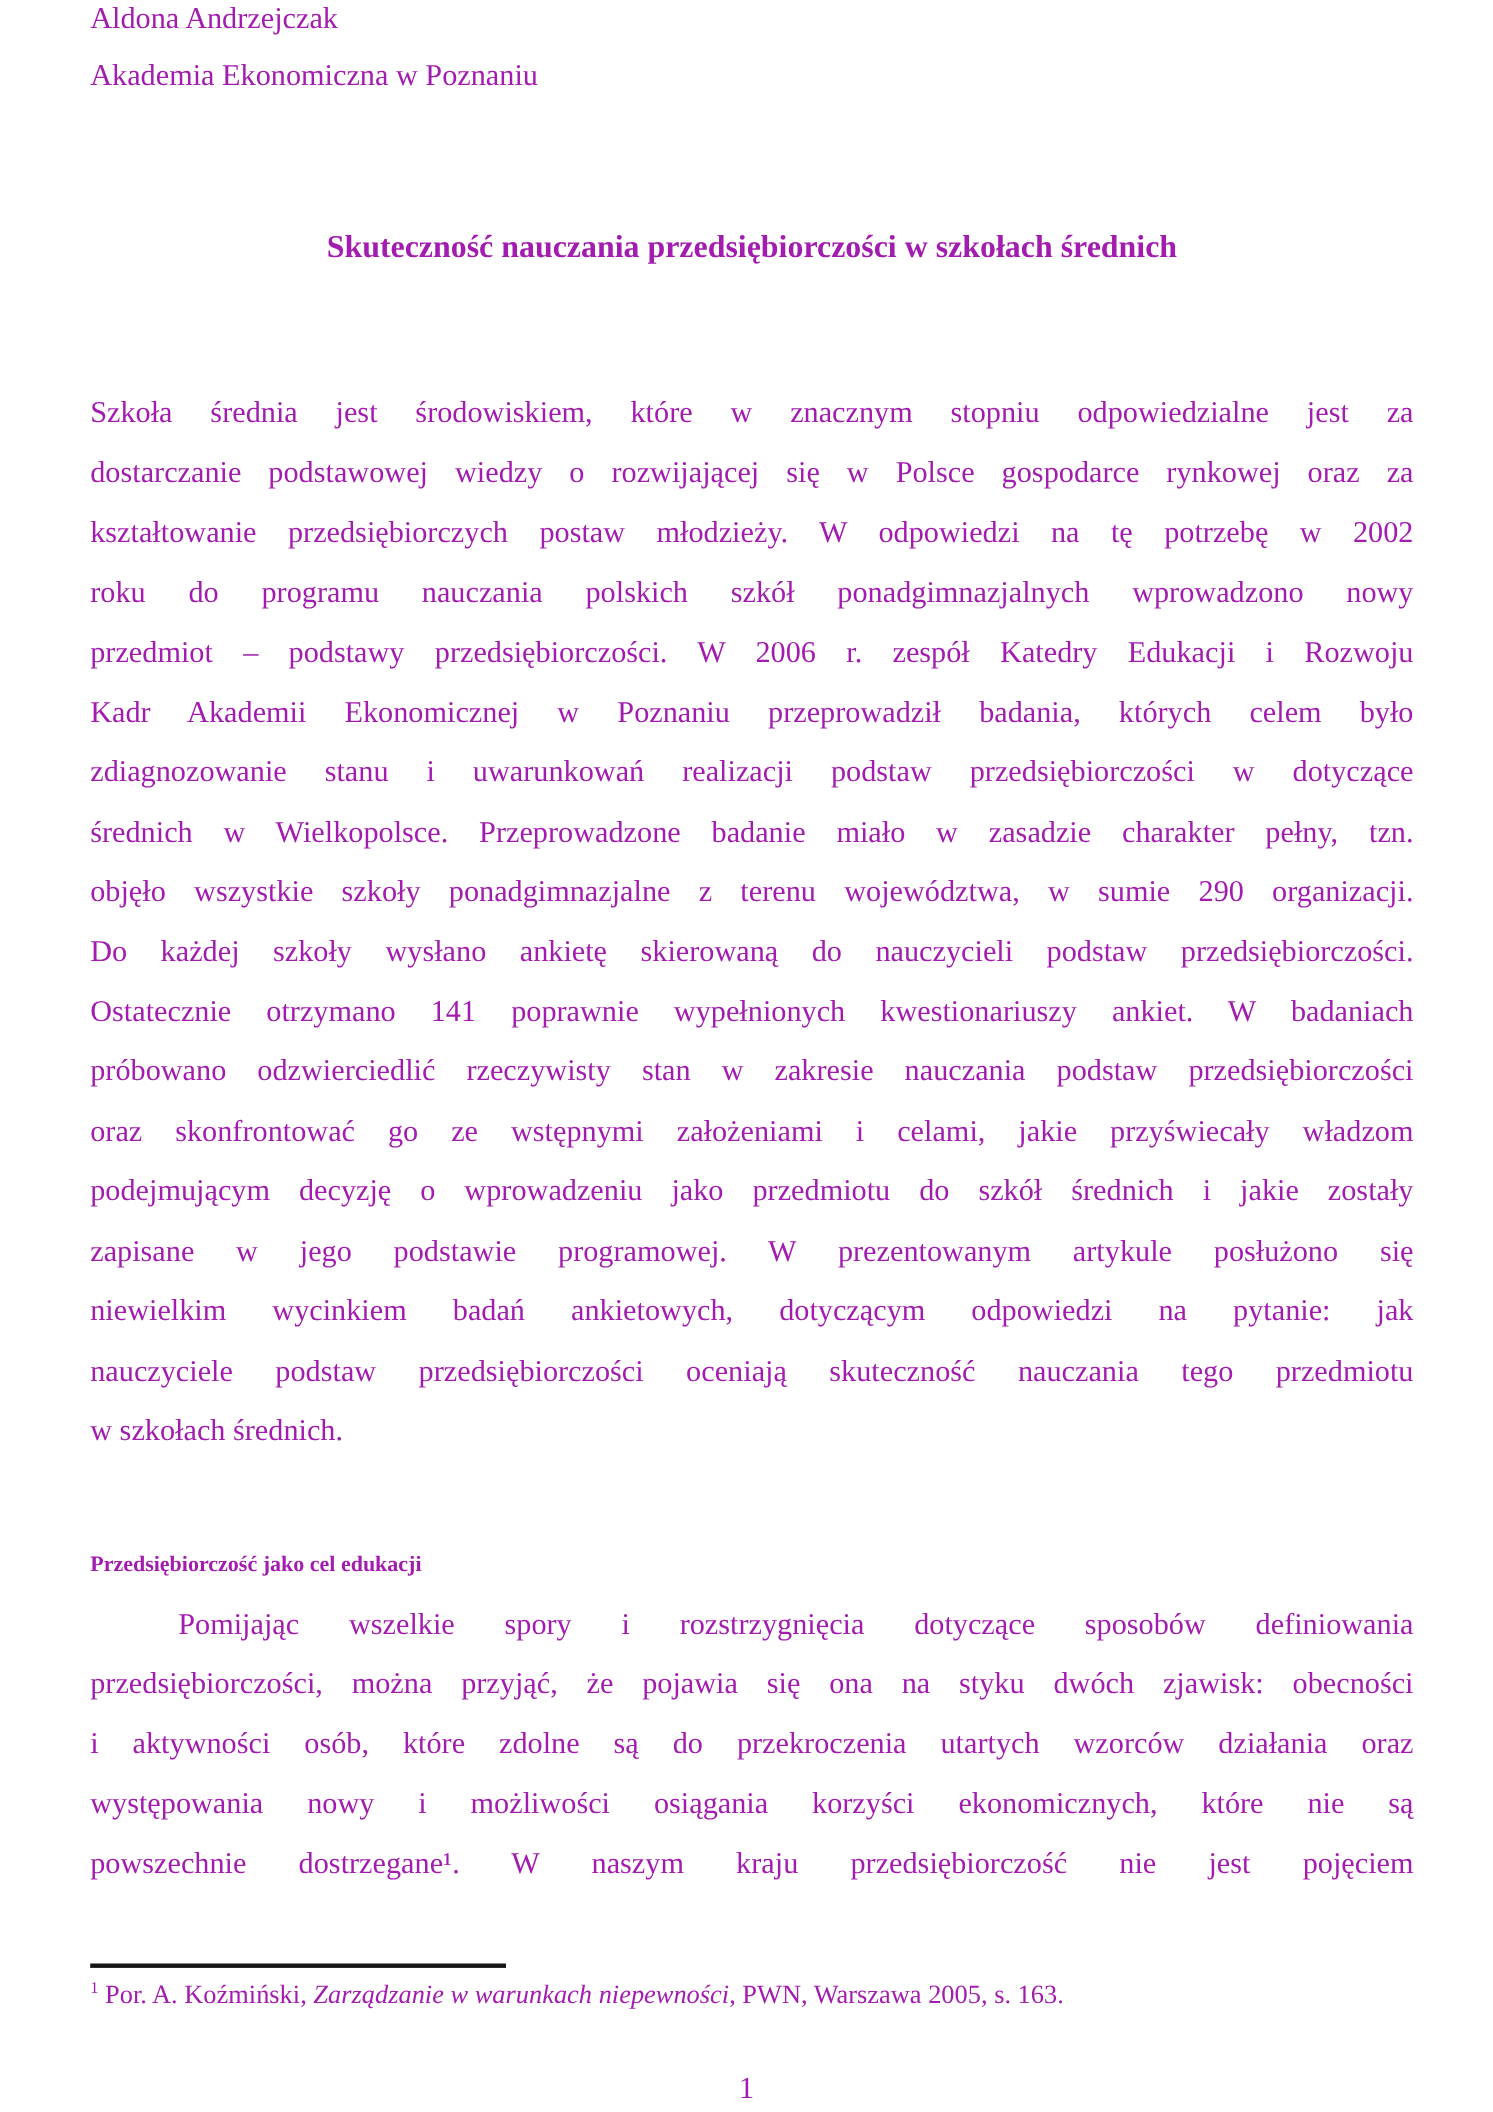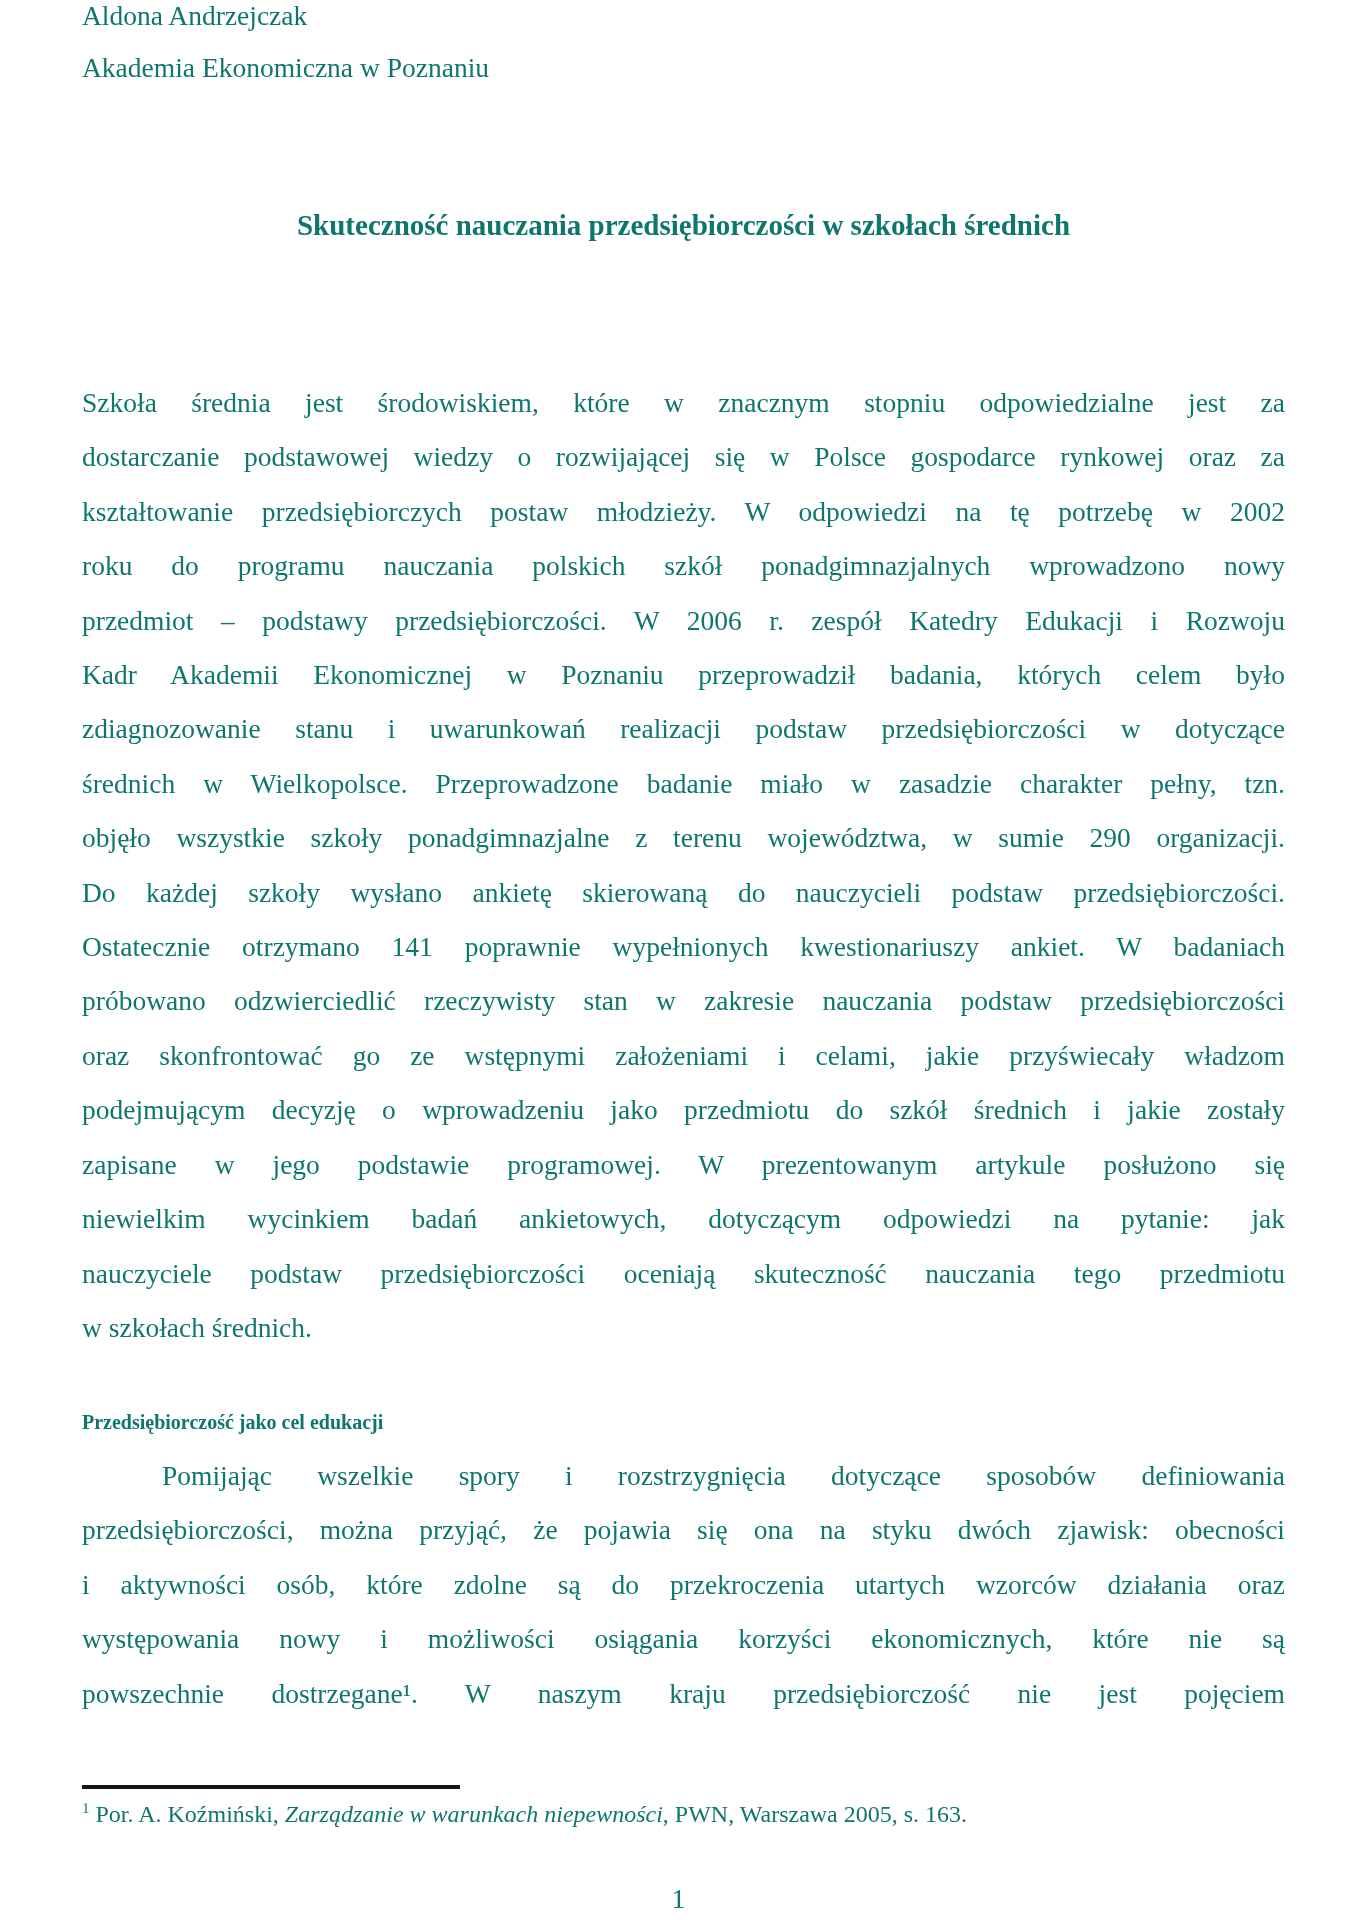--- a/index.html
+++ b/index.html
@@ -2,21 +2,21 @@
 <html lang="pl"><head>
 <meta charset="utf-8">
 <title>Document Page</title>
 <style>
   html, body { margin: 0; padding: 0; background: #ffffff; }
   .page {
     position: relative;
     width: 1357px;
     height: 1920px;
     background: #ffffff;
-    color: #0f766e;
+    color: #a21caf;
     font-family: "Liberation Serif", "DejaVu Serif", serif;
     overflow: hidden;
   }
   .author-block {
     position: absolute;
     left: 82px;
     top: -10px;
     font-size: 27.5px;
     line-height: 52px;
     white-space: nowrap;
@@ -95,21 +95,21 @@
 
 <div class="page">
 
   <div class="author-block">
     <div>Aldona Andrzejczak</div>
     <div>Akademia Ekonomiczna w Poznaniu</div>
   </div>
 
   <h1 class="doc-title">Skuteczność nauczania przedsiębiorczości w szkołach średnich</h1>
 
-  <div class="para" style="top: 376px;">
+  <div class="para" style="top: 348px;">
       <div class="line">Szkoła średnia jest środowiskiem, które w znacznym stopniu odpowiedzialne jest za</div>
       <div class="line">dostarczanie podstawowej wiedzy o rozwijającej się w Polsce gospodarce rynkowej oraz za</div>
       <div class="line">kształtowanie przedsiębiorczych postaw młodzieży. W odpowiedzi na tę potrzebę w 2002</div>
       <div class="line">roku do programu nauczania polskich szkół ponadgimnazjalnych wprowadzono nowy</div>
       <div class="line">przedmiot – podstawy przedsiębiorczości. W 2006 r. zespół Katedry Edukacji i Rozwoju</div>
       <div class="line">Kadr Akademii Ekonomicznej w Poznaniu przeprowadził badania, których celem było</div>
       <div class="line">zdiagnozowanie stanu i uwarunkowań realizacji podstaw przedsiębiorczości w dotyczące</div>
       <div class="line">średnich w Wielkopolsce. Przeprowadzone badanie miało w zasadzie charakter pełny, tzn.</div>
       <div class="line">objęło wszystkie szkoły ponadgimnazjalne z terenu województwa, w sumie 290 organizacji.</div>
       <div class="line">Do każdej szkoły wysłano ankietę skierowaną do nauczycieli podstaw przedsiębiorczości.</div>

